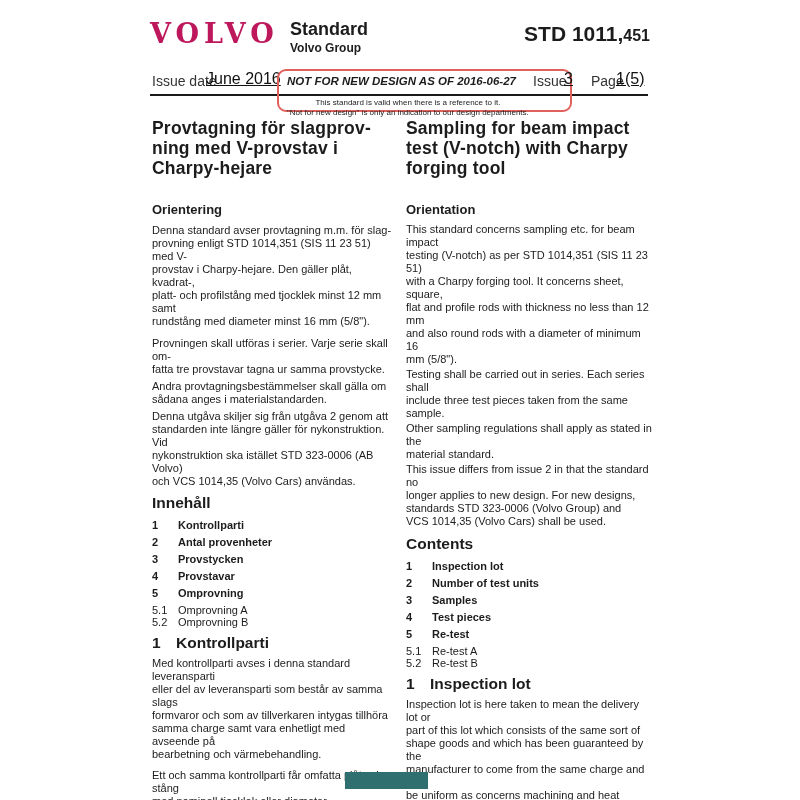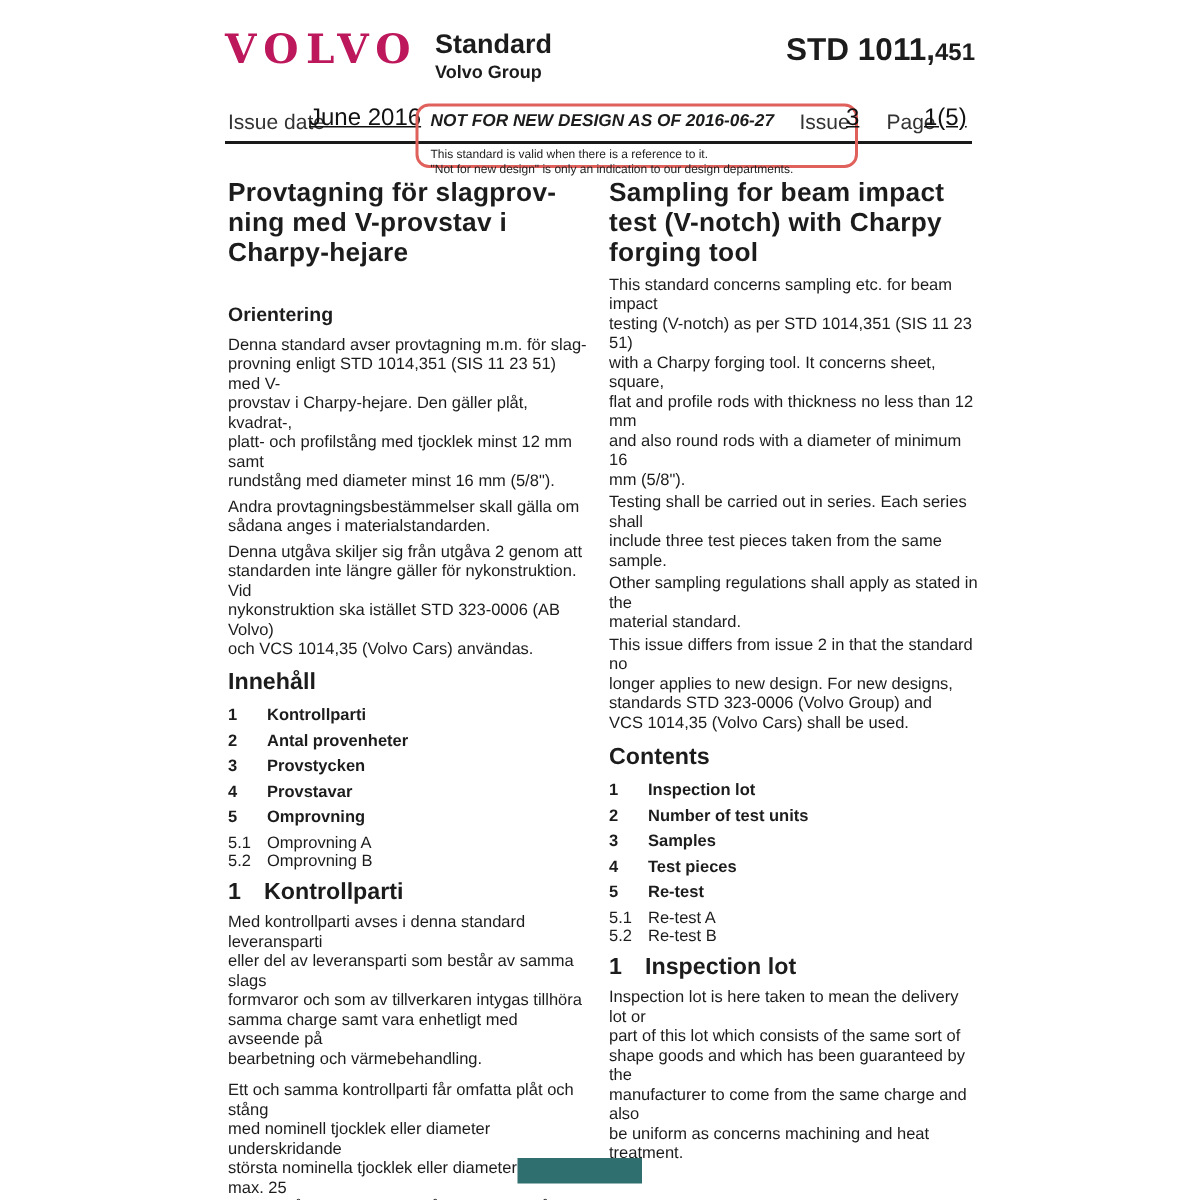--- a/index.html
+++ b/index.html
@@ -18,21 +18,21 @@
   .doc-num { top:22px; right:150px; font-size:21px; font-weight:bold; white-space:nowrap; }
   .doc-num-suffix { font-size:16px; font-weight:bold; }
   .lbl { font-size:14px; color:#333; }
   .val { font-size:16px; color:#111;text-decoration:underline; }
   .rule { left:150px; top:94px; width:498px; height:2px; background:#1a1a1a; }
   .notice { left:277px; top:69px; width:250px; height:39px;
             border:2px solid #e0605c; border-radius:9px; background:transparent;padding-left:41px; }
   .notice-title { position:absolute; left:8px; top:4px; font-size:11.5px; font-weight:bold;
                   font-style:italic; white-space:nowrap; }
   .notice-sub { position:absolute; left:8px; top:27px; font-size:8px; line-height:9.5px;
-                white-space:pre-line; color:#222; }
+                white-space:pre-line; color:#222;text-align:center; }
   
   .col { position:absolute; top:118px; }
   .col-left  { left:152px; width:242px; }
   .col-right { left:406px; width:246px; }
   .doc-title { font-size:17.5px; font-weight:bold; line-height:20px; white-space:pre-line; letter-spacing:0.2px; }
   .sec-head  { font-size:13px; font-weight:bold; }
   .big-head  { font-size:15.5px; font-weight:bold; }
   .body-p    { font-size:11px; line-height:13px; white-space:pre-line; }
   .toc-row   { display:flex; font-size:11px; line-height:13px; margin-bottom:4px; }
   .toc-row.main { font-weight:bold; }
@@ -76,20 +76,22 @@
   <div class="col col-left">
     <div class="doc-title">Provtagning för slagprov-
 ning med V-provstav i
 Charpy-hejare</div>
     <div class="sec-head" style="margin-top:24px;">Orientering</div>
     <div class="body-p" style="margin-top:7px;">Denna standard avser provtagning m.m. för slag-
 provning enligt STD 1014,351 (SIS 11 23 51) med V-
 provstav i Charpy-hejare. Den gäller plåt, kvadrat-,
 platt- och profilstång med tjocklek minst 12 mm samt
 rundstång med diameter minst 16 mm (5/8").</div>
+    <div class="body-p" style="margin-top:9px;">Provningen skall utföras i serier. Varje serie skall om-
+fatta tre provstavar tagna ur samma provstycke.</div>
     <div class="body-p" style="margin-top:4px;">Andra provtagningsbestämmelser skall gälla om
 sådana anges i materialstandarden.</div>
     <div class="body-p" style="margin-top:4px;">Denna utgåva skiljer sig från utgåva 2 genom att
 standarden inte längre gäller för nykonstruktion. Vid
 nykonstruktion ska istället STD 323-0006 (AB Volvo)
 och VCS 1014,35 (Volvo Cars) användas.</div>
     <div class="big-head" style="margin-top:6px;">Innehåll</div>
     <div style="margin-top:7px;">
       <div class="toc-row main">
           <span class="toc-num">1</span>
@@ -134,20 +136,21 @@
 största nominella tjocklek eller diameter med max. 25
 %. För stång av tryckkärlsstål och kättingstål gäller
 dock att samtliga enheter i partiet skall ha samma
 nominella mått.</div>
   </div>
 
   <div class="col col-right">
     <div class="doc-title">Sampling for beam impact
 test (V-notch) with Charpy
 forging tool</div>
+    <div class="sec-head" style="margin-top:24px;">Orientation</div>
     <div class="body-p" style="margin-top:6px;">This standard concerns sampling etc. for beam impact
 testing (V-notch) as per STD 1014,351 (SIS 11 23 51)
 with a Charpy forging tool. It concerns sheet, square,
 flat and profile rods with thickness no less than 12 mm
 and also round rods with a diameter of minimum 16
 mm (5/8").</div>
     <div class="body-p" style="margin-top:2px;">Testing shall be carried out in series. Each series shall
 include three test pieces taken from the same sample.</div>
     <div class="body-p" style="margin-top:2px;">Other sampling regulations shall apply as stated in the
 material standard.</div>

